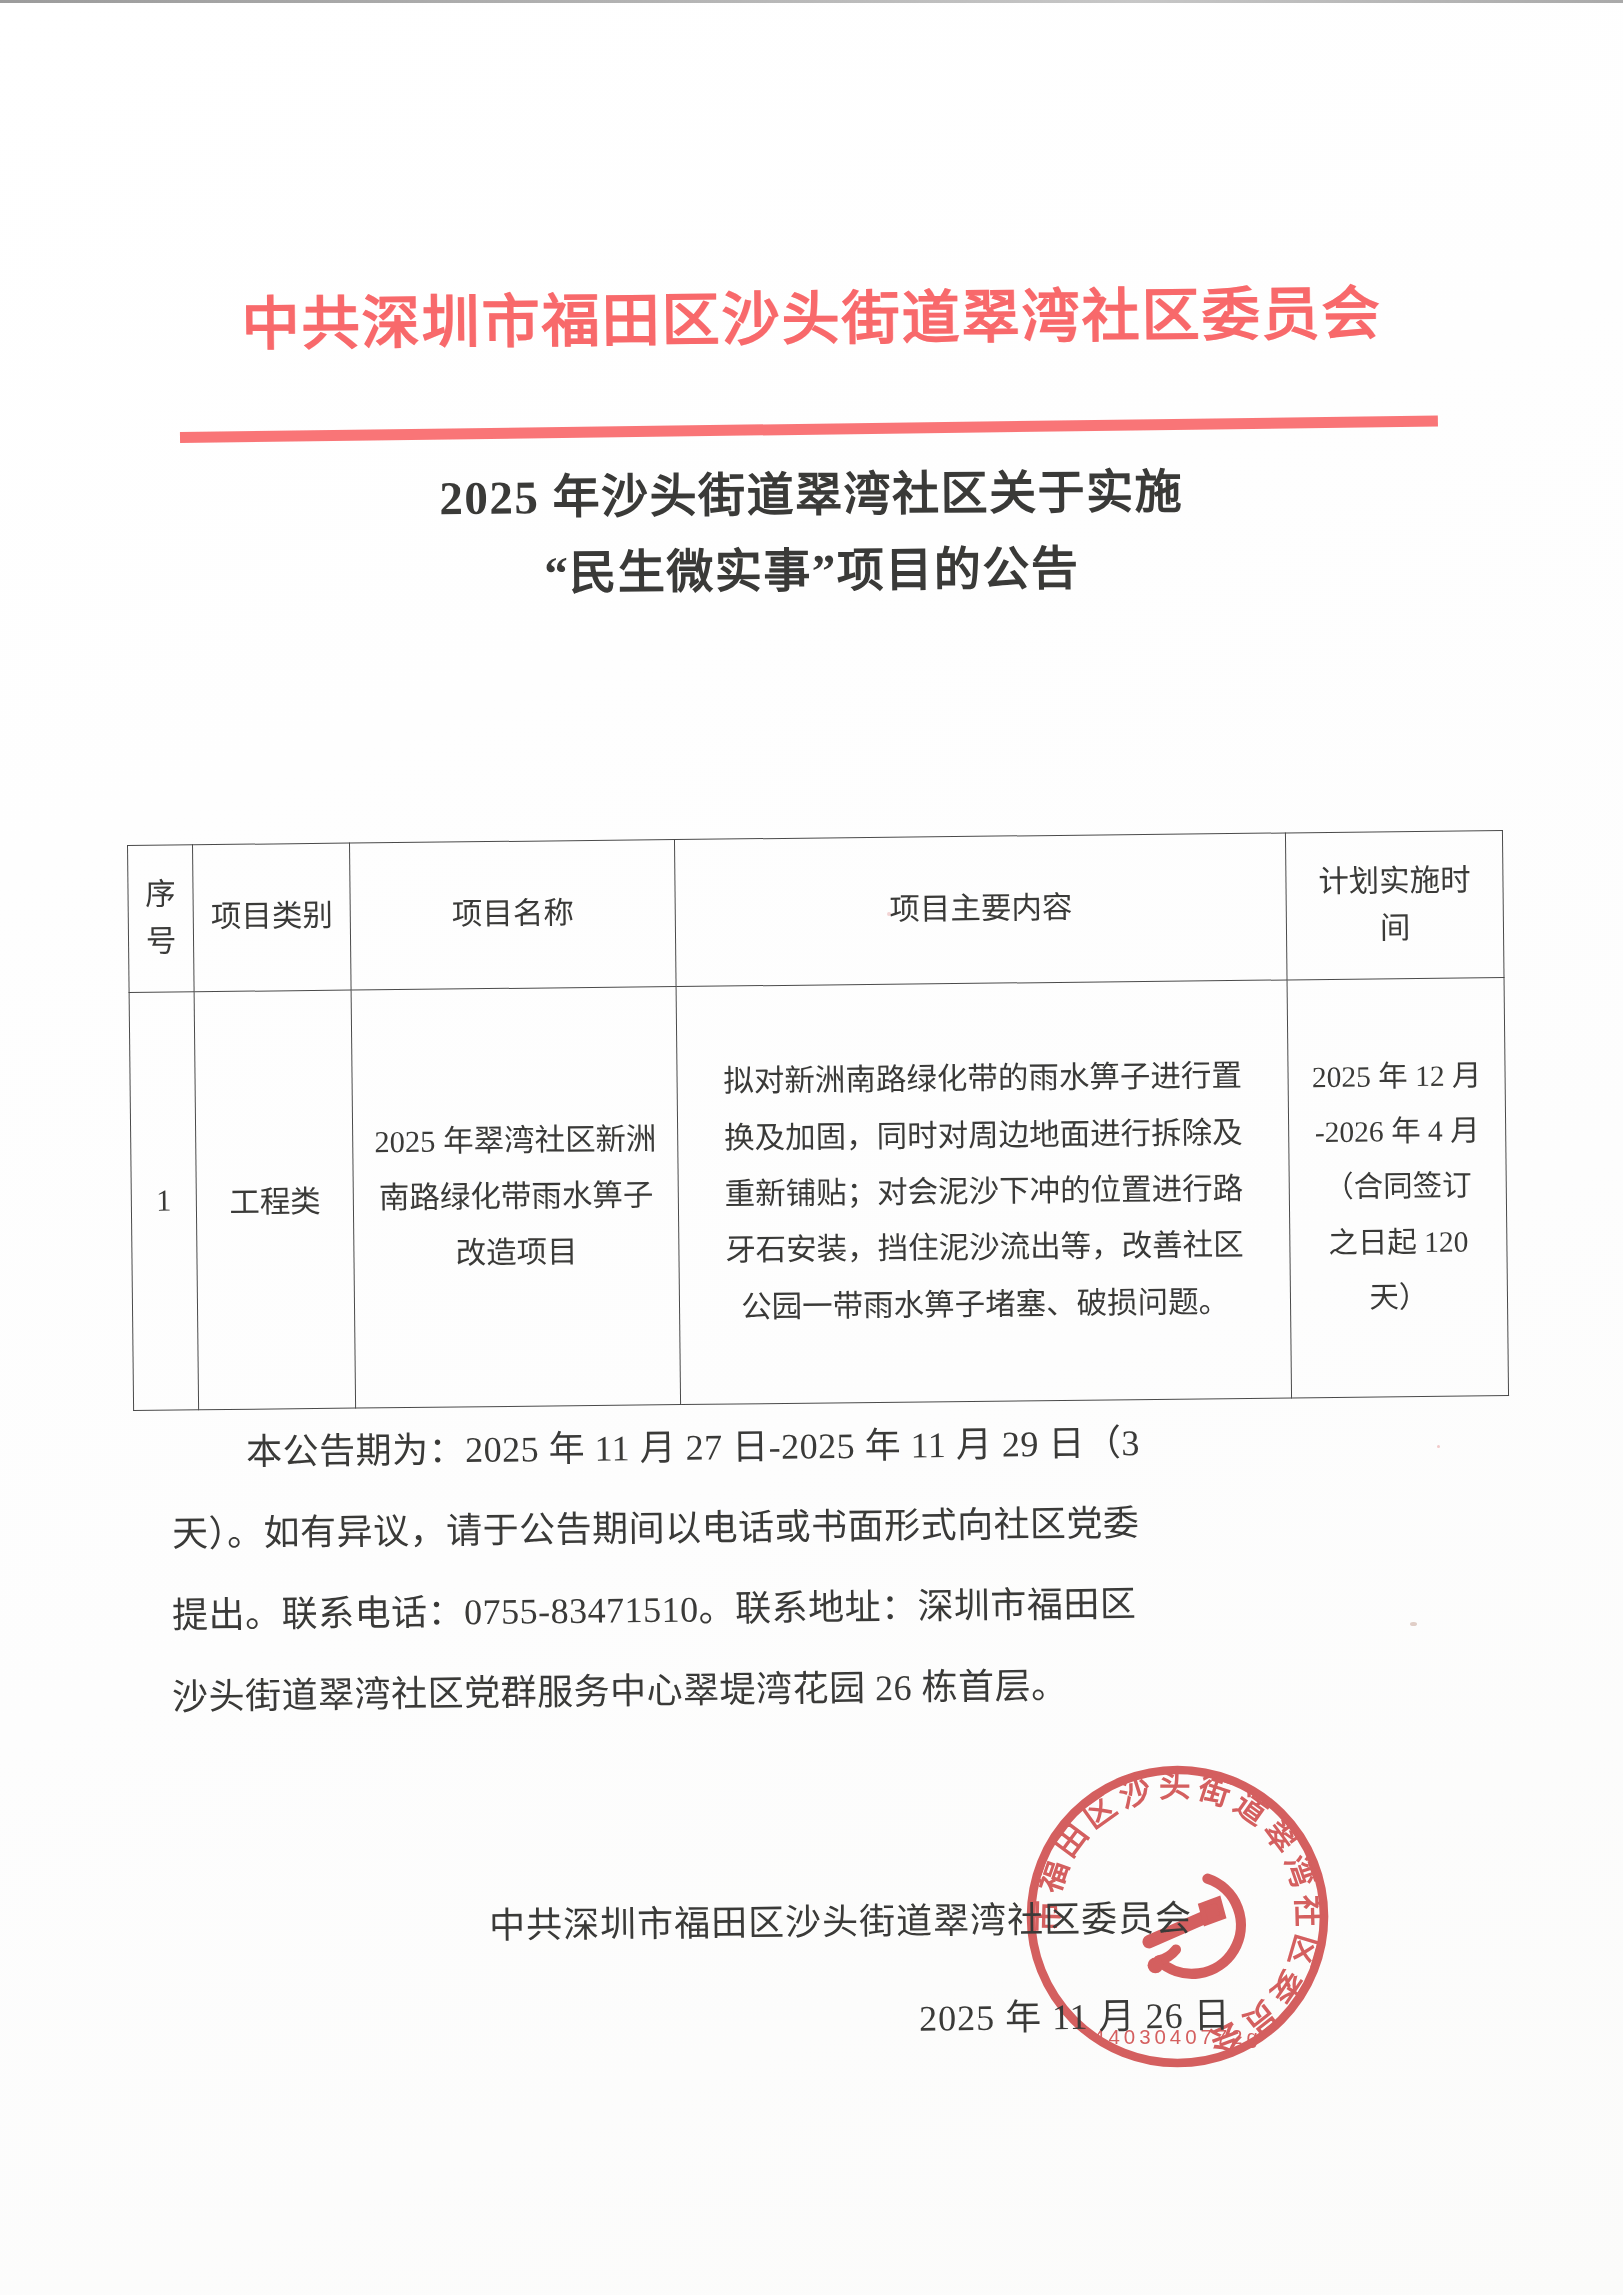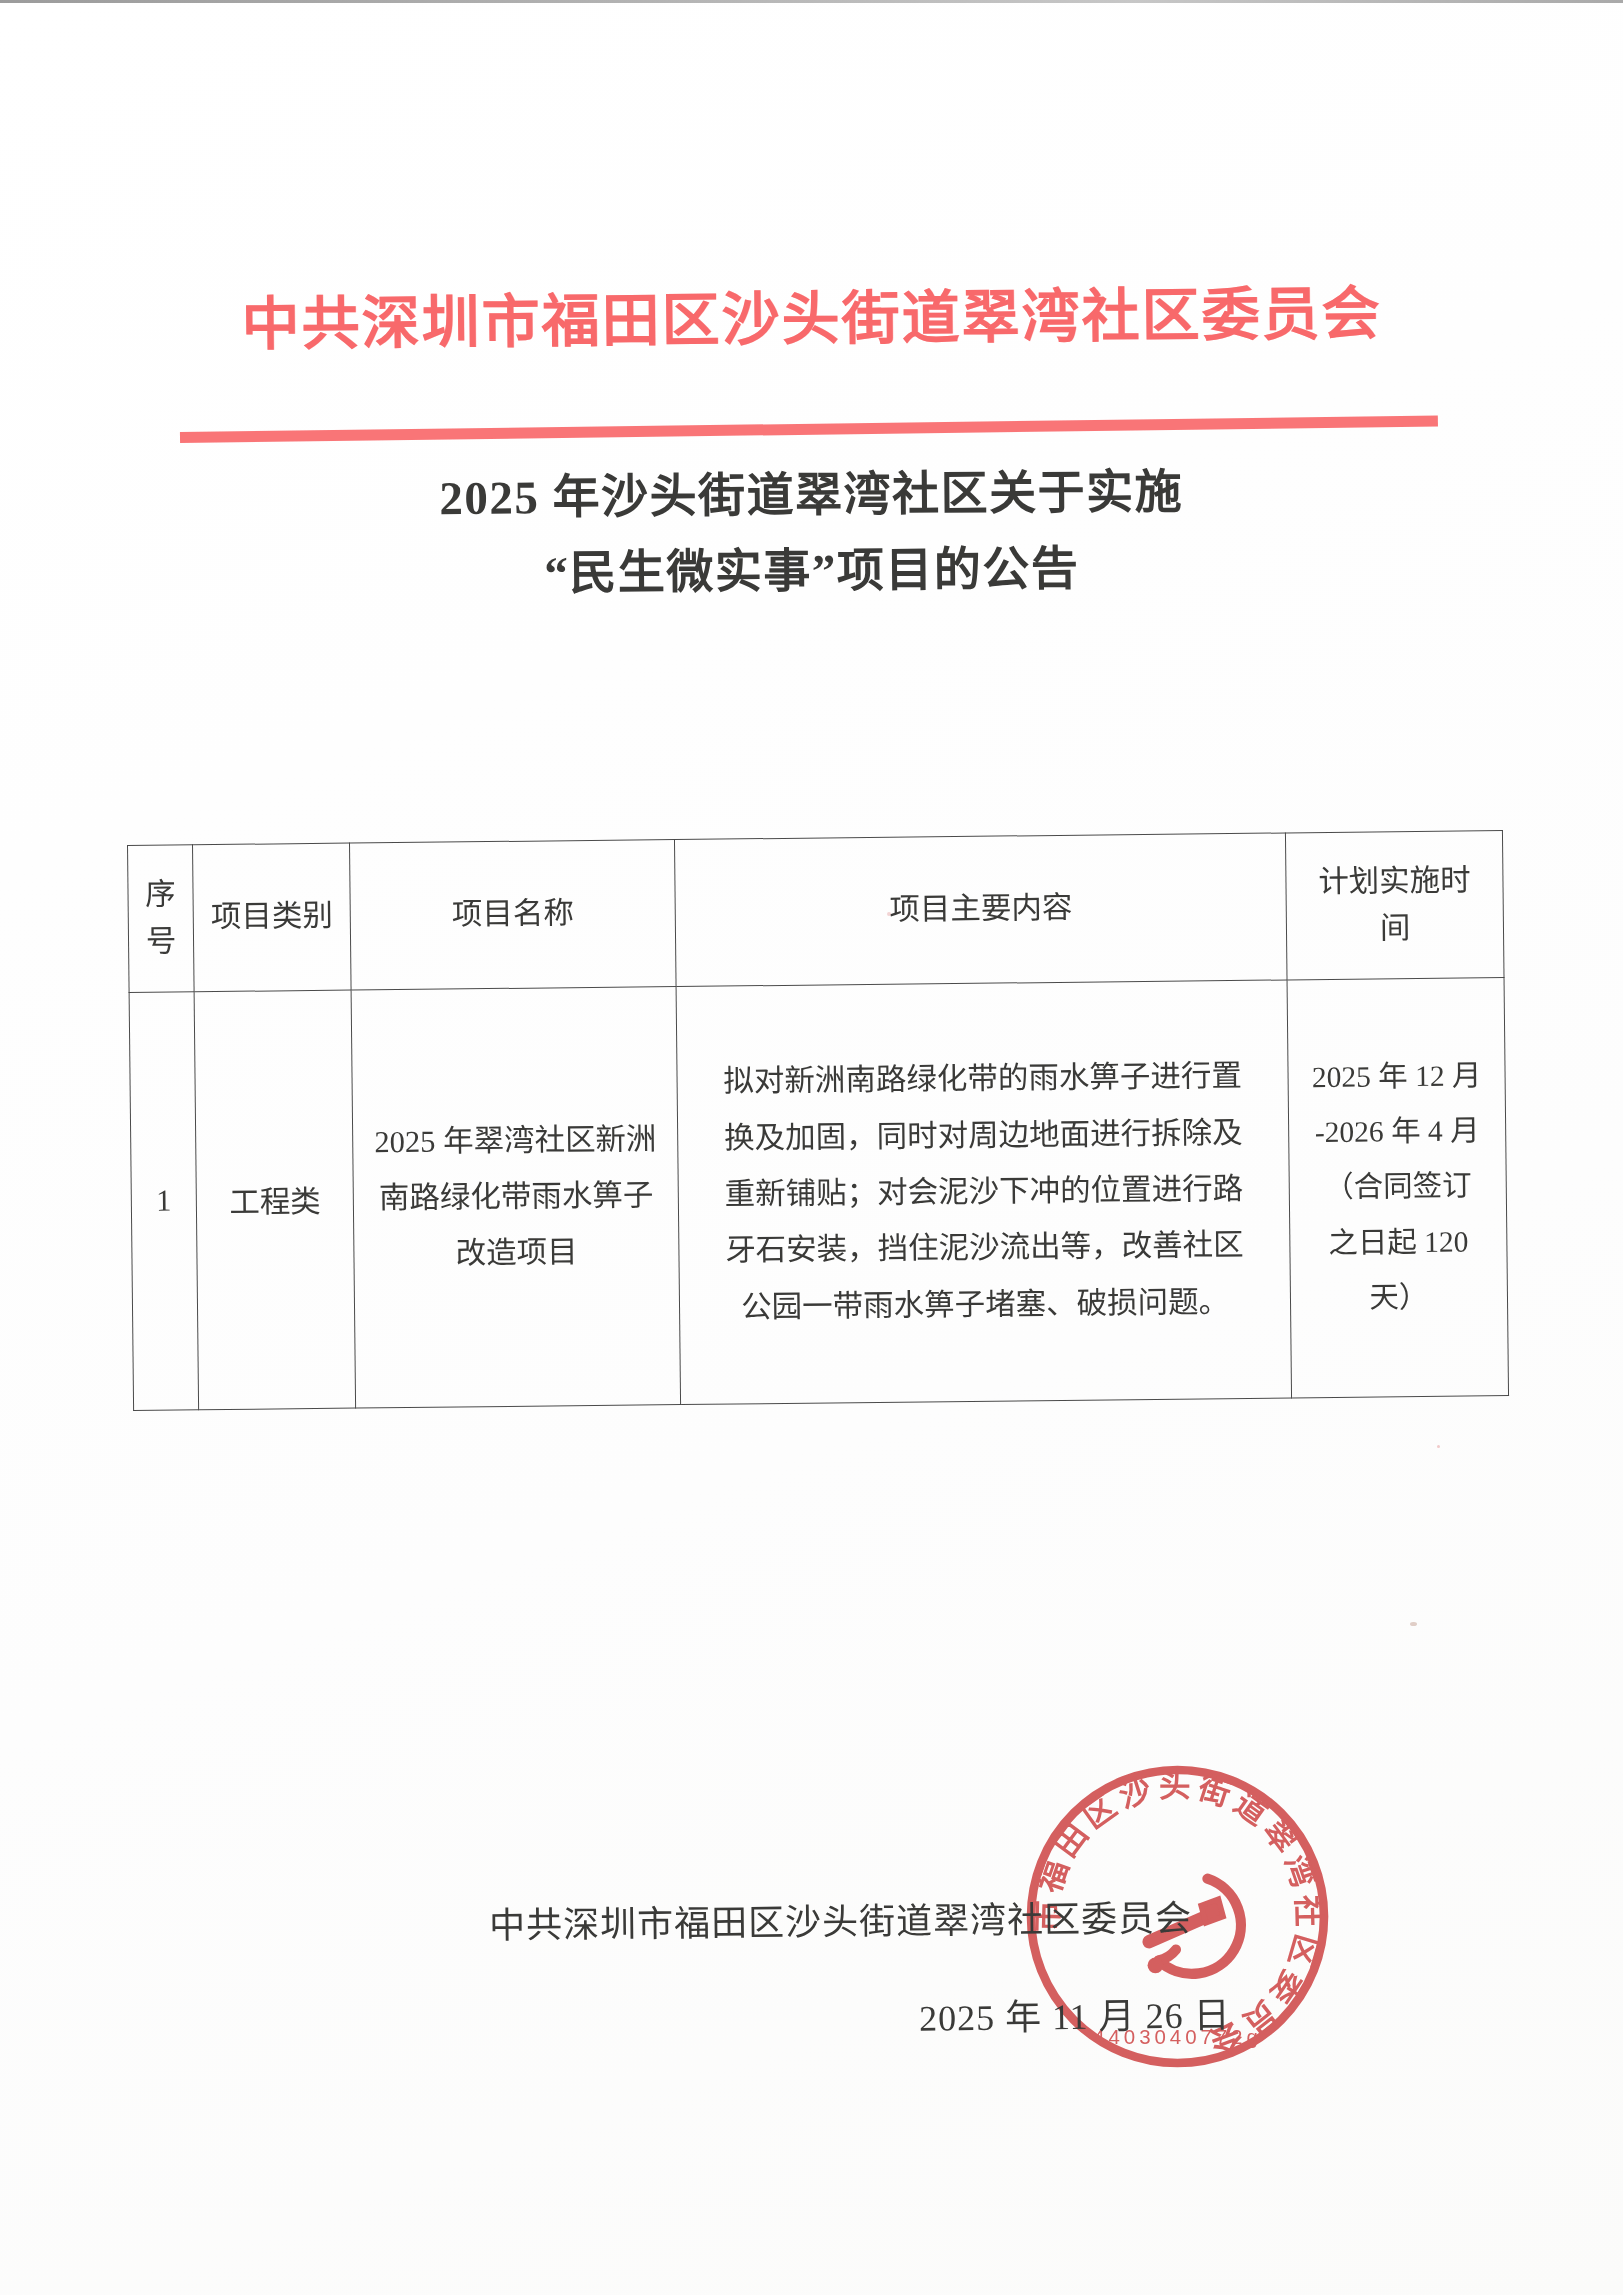--- a/index.html
+++ b/index.html
@@ -282,20 +282,26 @@
             <div>-2026 年 4 月</div>
             <div>（合同签订</div>
             <div>之日起 120</div>
             <div>天）</div>
           </td>
         </tr>
       </tbody>
     </table>
   </div>
 
+  <div class="body-block" id="notice-block">
+    <div class="para-line">本公告期为：2025 年 11 月 27 日-2025 年 11 月 29 日（3</div>
+    <div class="para-line">天）。如有异议，请于公告期间以电话或书面形式向社区党委</div>
+    <div class="para-line">提出。联系电话：0755-83471510。联系地址：深圳市福田区</div>
+    <div class="para-line">沙头街道翠湾社区党群服务中心翠堤湾花园 26 栋首层。</div>
+  </div>
 
   <div class="seal">
     <svg viewBox="0 0 400 400" xmlns="http://www.w3.org/2000/svg">
       <defs>
         <path id="sealRingPath" d="M 200,200 m -152,0 a 152,152 0 1,1 304,0 a 152,152 0 1,1 -304,0"></path>
       </defs>
       <circle cx="200" cy="200" r="186" fill="none" stroke="#cf4a4a" stroke-width="11"></circle>
       <g fill="#cf4a4a" font-family="'Liberation Serif','DejaVu Serif',serif" font-size="40" font-weight="bold" letter-spacing="7">
         <text>
           <textPath href="#sealRingPath" startOffset="25%" text-anchor="middle">中共深圳市福田区沙头街道翠湾社区委员会</textPath>

